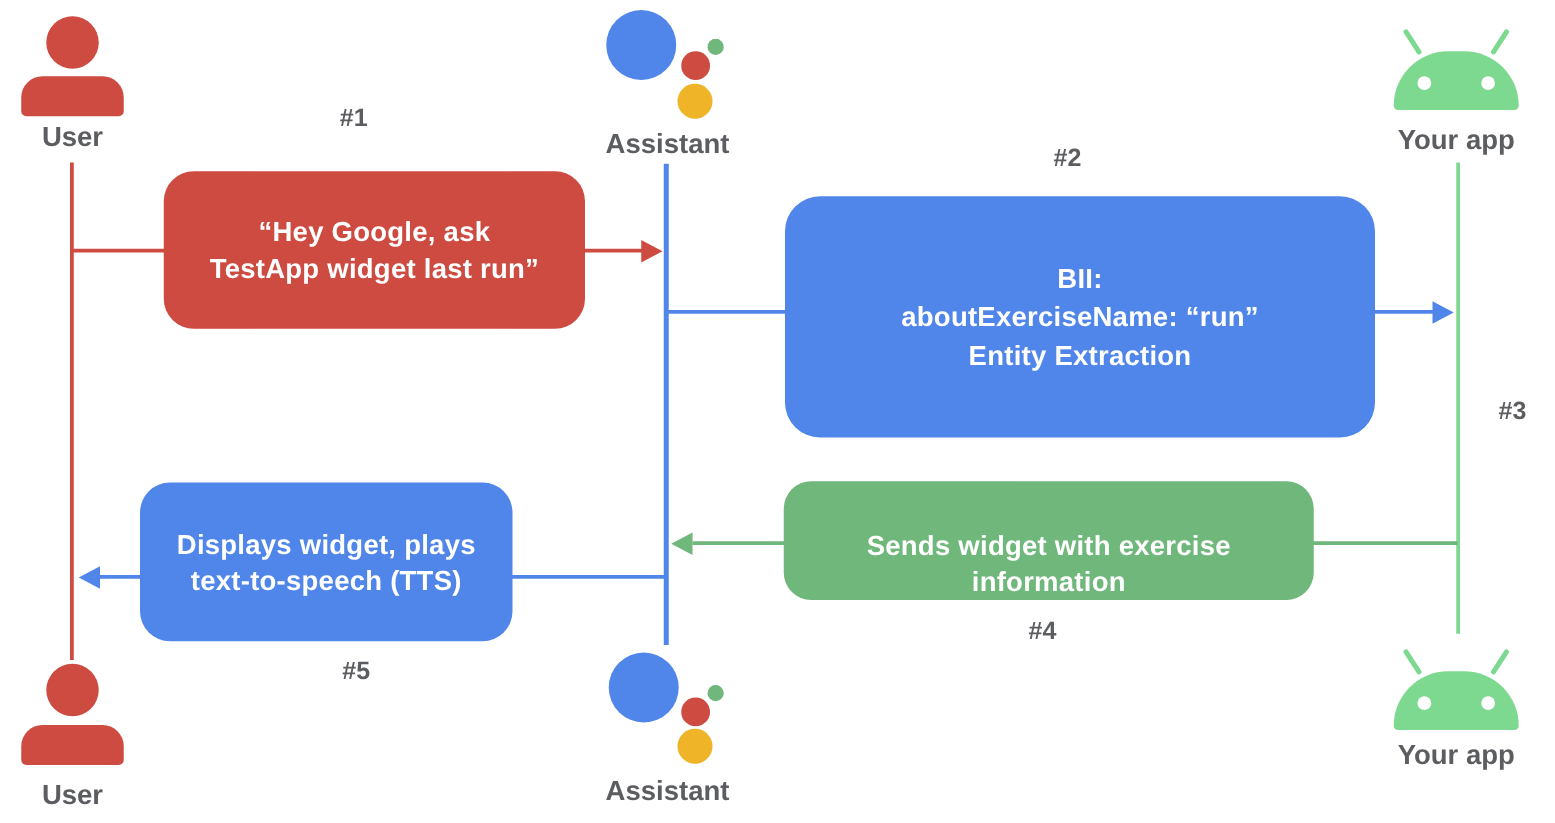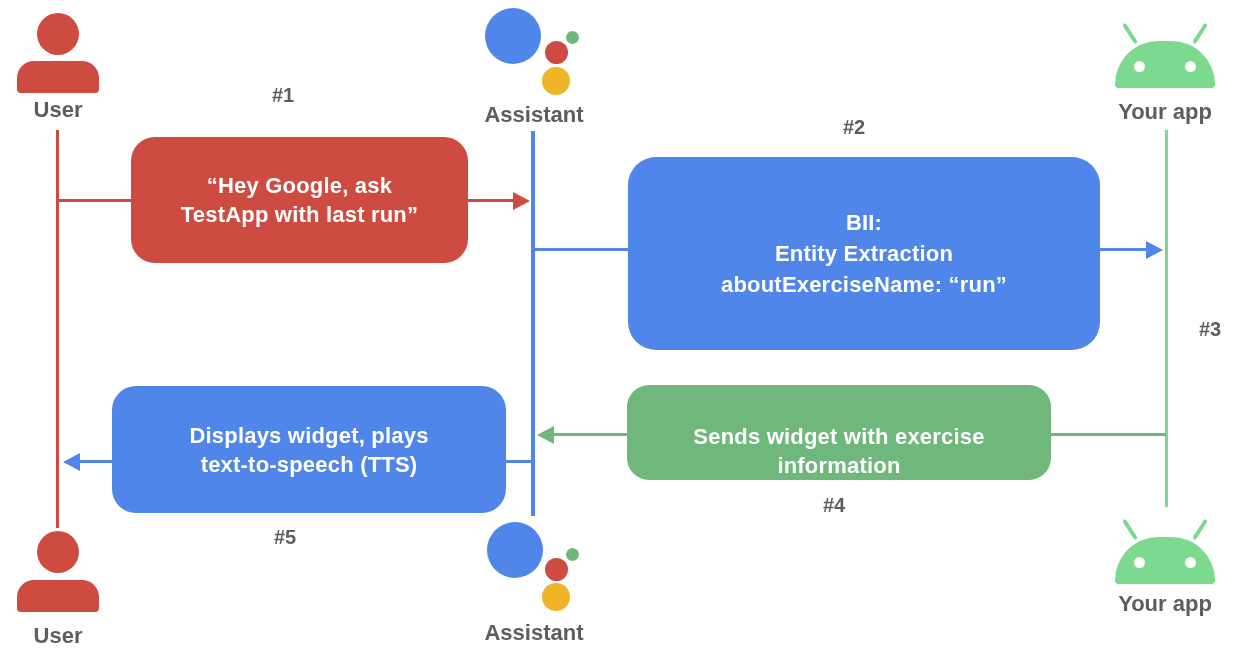--- a/index.html
+++ b/index.html
@@ -109,46 +109,46 @@
 
   <div class="vline red" style="left:56px;  top:130px; width:3px; height:398px;"></div>
   <div class="vline blue" style="left:531px; top:131px; width:4px; height:385px;"></div>
   <div class="vline green" style="left:1165px;top:130px; width:3px; height:377px;"></div>
 
   <div class="hline red" style="left:57px; top:199px; width:457px;"></div>
   <div class="arrow-right red" style="left:513px; top:192px;"></div>
   <div class="hash-label" style="left:243px; top:84px; width:80px;">#1</div>
   <div class="msg-box red" style="left:131px; top:137px; width:337px; height:126px; border-radius:24px;">
     <div>“Hey Google, ask</div>
-    <div>TestApp with last run”</div>
+    <div>TestApp widget last run”</div>
   </div>
 
   <div class="hline blue" style="left:533px; top:248px; width:614px;"></div>
   <div class="arrow-right blue" style="left:1146px; top:241px;"></div>
   <div class="hash-label" style="left:814px; top:116px; width:80px;">#2</div>
   <div class="msg-box blue wide" style="left:628px; top:157px; width:472px; height:193px; border-radius:28px;">
     <div>BII:</div>
+    <div>aboutExerciseName: “run”</div>
     <div>Entity Extraction</div>
-    <div>aboutExerciseName: “run”</div>
   </div>
 
   <div class="hash-label" style="left:1182px; top:318px; width:56px;">#3</div>
 
   <div class="hline green" style="left:554px; top:433px; width:612px;"></div>
   <div class="arrow-left green" style="left:537px; top:426px;"></div>
   <div class="hash-label" style="left:794px; top:494px; width:80px;">#4</div>
   <div class="msg-box green" style="left:627px; top:385px; width:424px; height:95px; border-radius:22px;">
     <div>Sends widget with exercise</div>
     <div>information</div>
   </div>
 
   <div class="hline blue" style="left:80px; top:460px; width:452px;"></div>
   <div class="arrow-left blue" style="left:63px; top:453px;"></div>
   <div class="hash-label" style="left:245px; top:526px; width:80px;">#5</div>
-  <div class="msg-box blue" style="left:112px; top:386px; width:394px; height:127px; border-radius:24px;">
+  <div class="msg-box blue" style="left:112px; top:386px; width:298px; height:127px; border-radius:24px;">
     <div>Displays widget, plays</div>
     <div>text-to-speech (TTS)</div>
   </div>
 
   <div>
     <div class="person-head" style="left:37px; top:13px;"></div>
     <div class="person-body" style="left:17px; top:61px;"></div>
   </div>
   <div class="actor-label" style="left:8px; top:97px; width:100px;">User</div>
 

